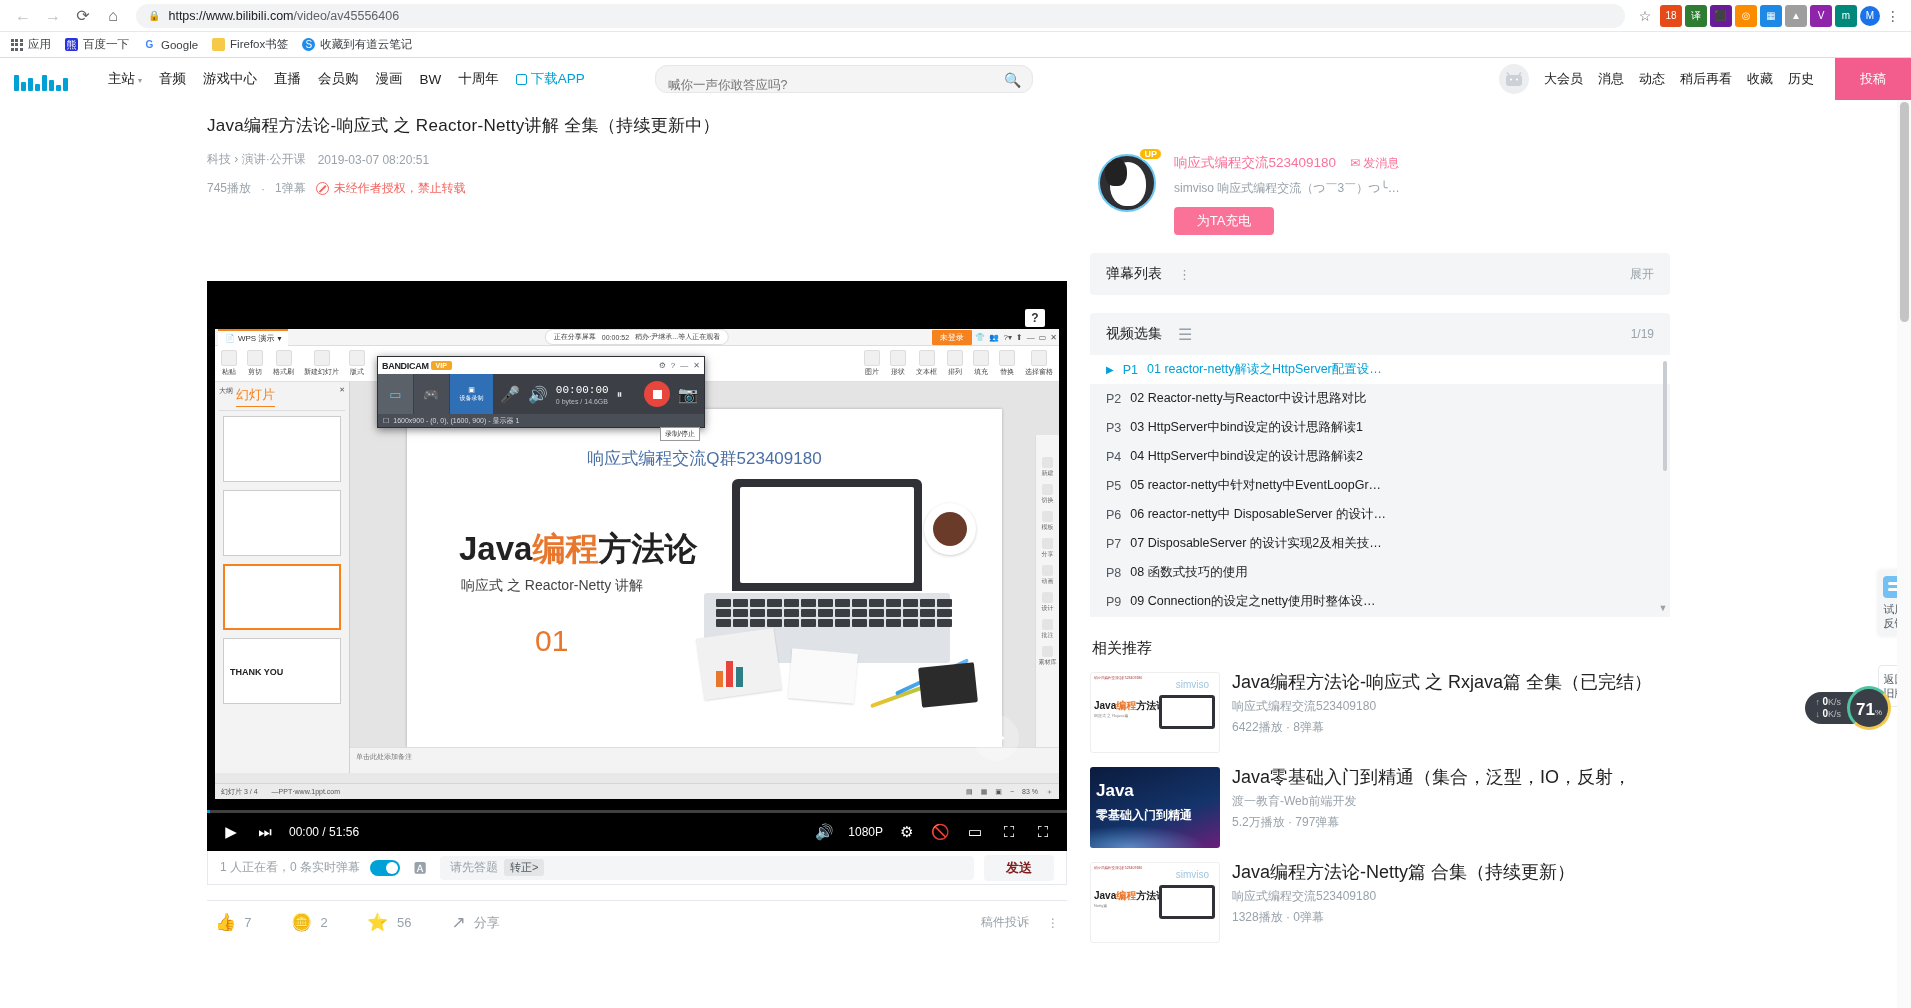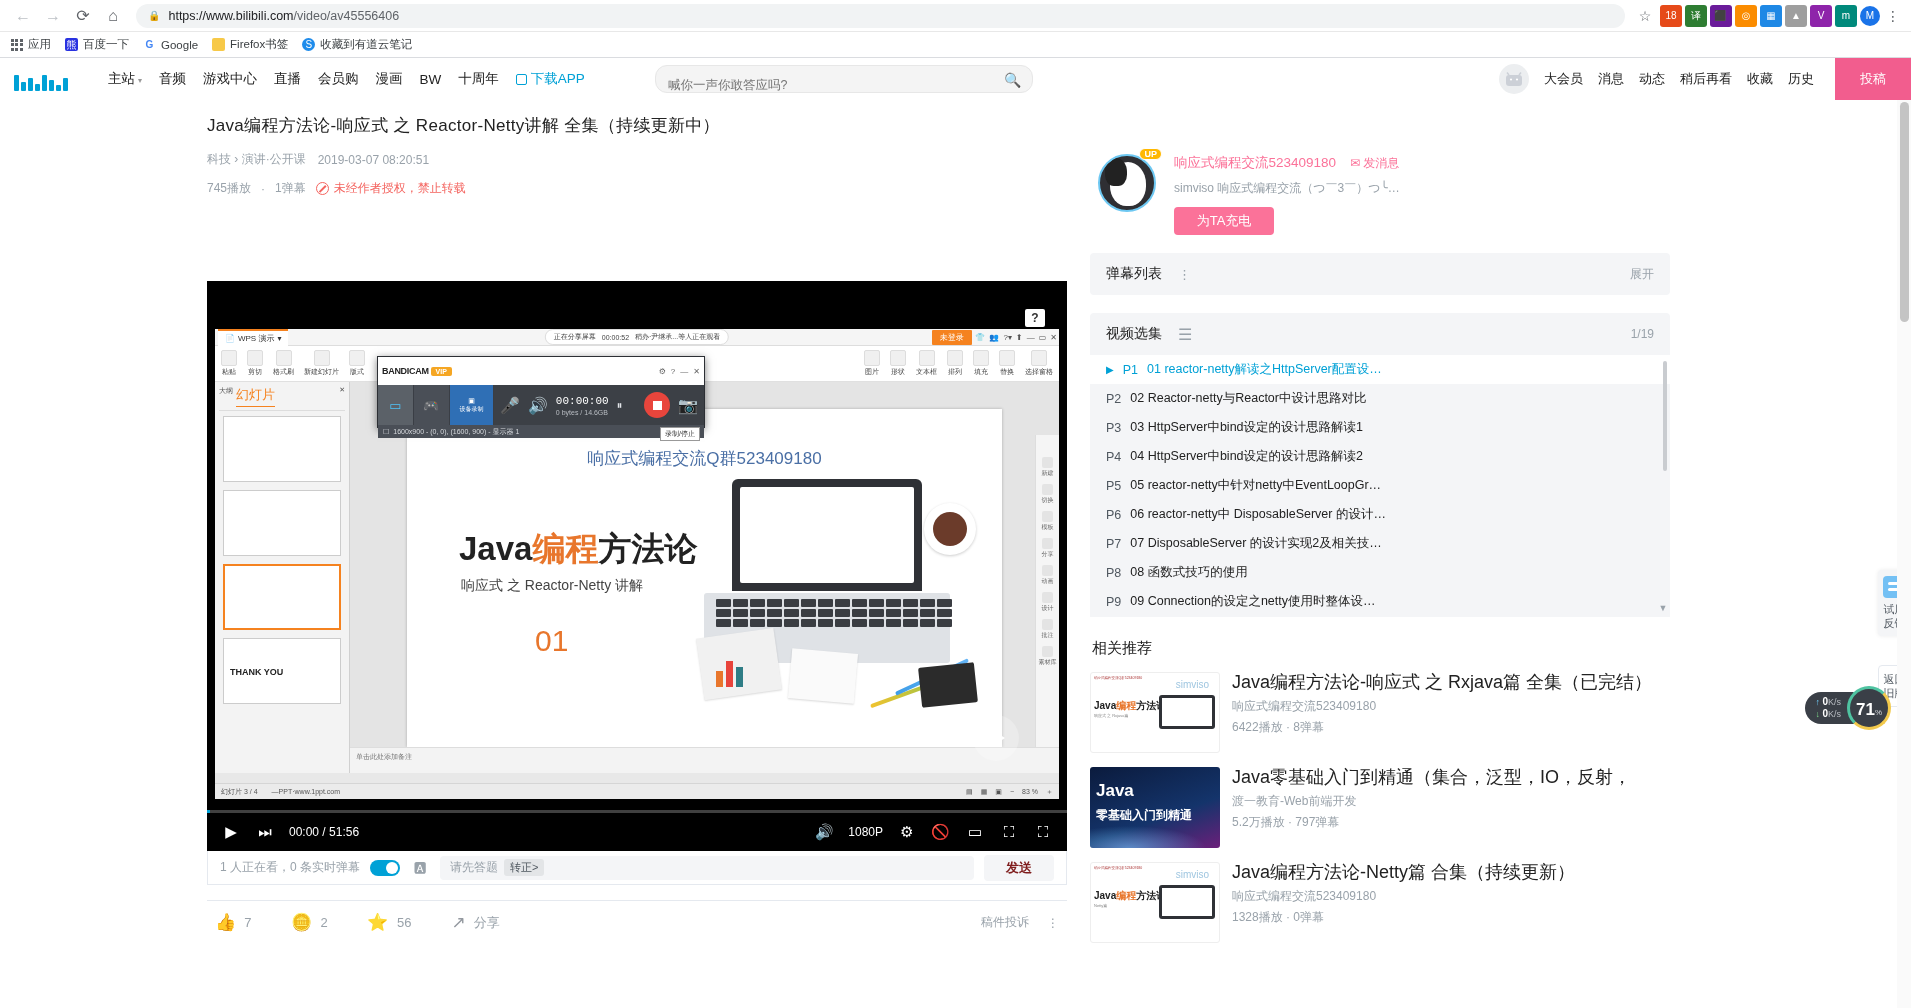--- a/index.html
+++ b/index.html
@@ -100,21 +100,21 @@
   .bars i { width:7px; display:block; }
   .notebar { position:absolute; left:0; right:0; bottom:0; height:26px; background:#f3f3f3; border-top:1px solid #ddd; font-size:7px; color:#777; padding:4px 6px; }
   .wps-status { position:absolute; left:0; right:0; bottom:0; height:16px; background:#ebebeb; border-top:1px solid #d5d5d5; display:flex; align-items:center; gap:14px; font-size:7px; color:#555; padding:0 6px; }
   .wps-status .right { margin-left:auto; display:flex; align-items:center; gap:8px; }
   .rail { position:absolute; right:0; top:53px; bottom:26px; width:24px; background:#f5f5f5; border-left:1px solid #ddd; display:flex; flex-direction:column; align-items:center; gap:6px; padding-top:22px; }
   .rail .ri { display:flex; flex-direction:column; align-items:center; font-size:6px; color:#666; gap:1px; }
   .rail .ri b { width:11px; height:11px; background:#e4e4e4; border-radius:2px; display:block; }
 
   
   .bandi { position:absolute; left:170px; top:75px; width:328px; height:72px; background:#4a4f57; border:1px solid #2c2f34; box-shadow:0 2px 8px rgba(0,0,0,.5); z-index:20; }
-  .bandi-tb { height:28px; background:#fff; display:flex; align-items:center; padding:0 4px; gap:2px; font-size:8px; color:#333; }
+  .bandi-tb { height:17px; background:#fff; display:flex; align-items:center; padding:0 4px; gap:2px; font-size:8px; color:#333; }
   .bandi-logo { font-size:9px; font-weight:bold; color:#222; letter-spacing:-.3px; }
   .vipb { background:#f5a623; color:#fff; font-size:7px; padding:1px 5px; border-radius:2px; font-weight:bold; }
   .bandi-tb .r { margin-left:auto; display:flex; gap:5px; color:#666; font-size:8px; }
   .bandi-row { display:flex; height:40px; align-items:stretch; }
   .bmode { width:36px; display:flex; align-items:center; justify-content:center; font-size:13px; color:#cfd3d8; border-right:1px solid #3a3e45; }
   .bmode.act { background:#5b6168; color:#4fc3f7; }
   .bmode.blue { background:#2f6fb5; color:#fff; font-size:7px; flex-direction:column; width:44px; }
   .btools { flex:1; background:#3c4046; display:flex; align-items:center; padding:0 6px; gap:8px; color:#e3e6ea; }
   .btime { font-size:11px; color:#fff; font-family:"Liberation Mono",monospace; }
   .bsize { font-size:7px; color:#b9bdc3; }

